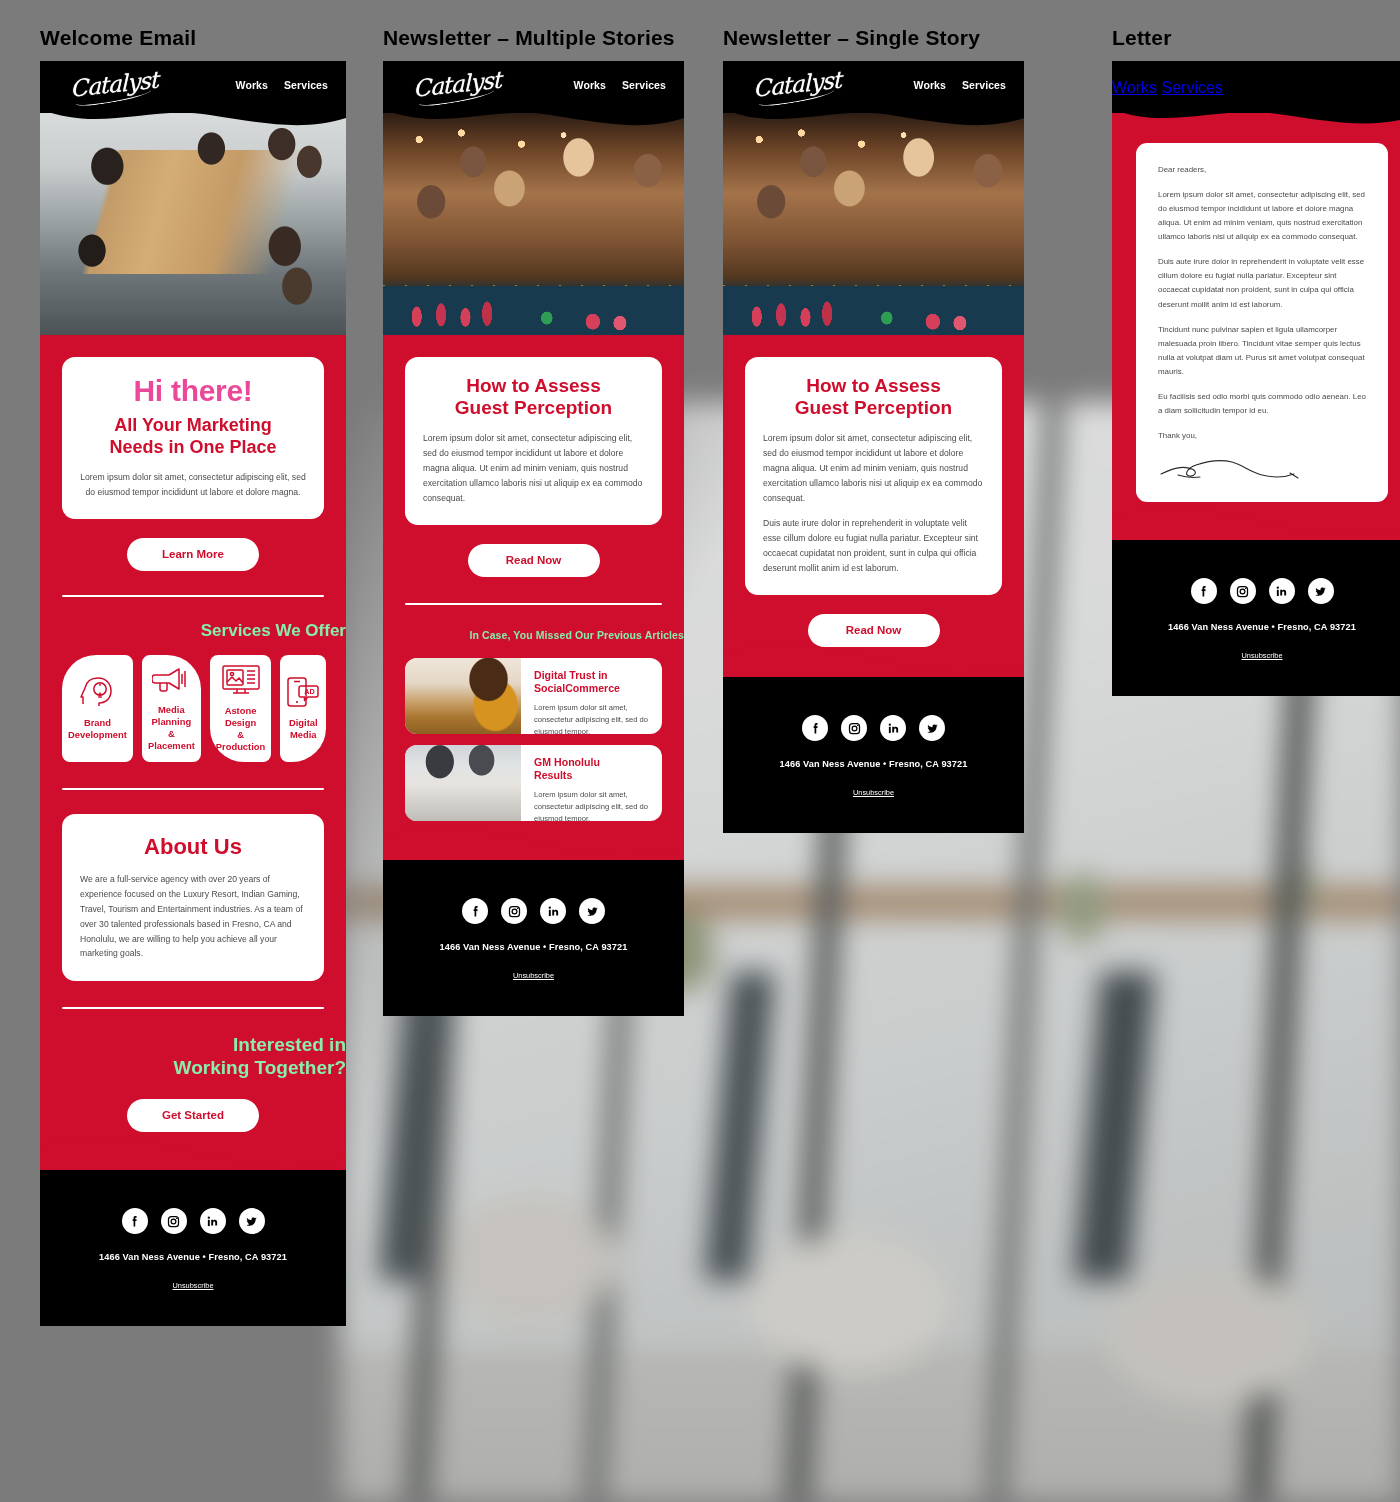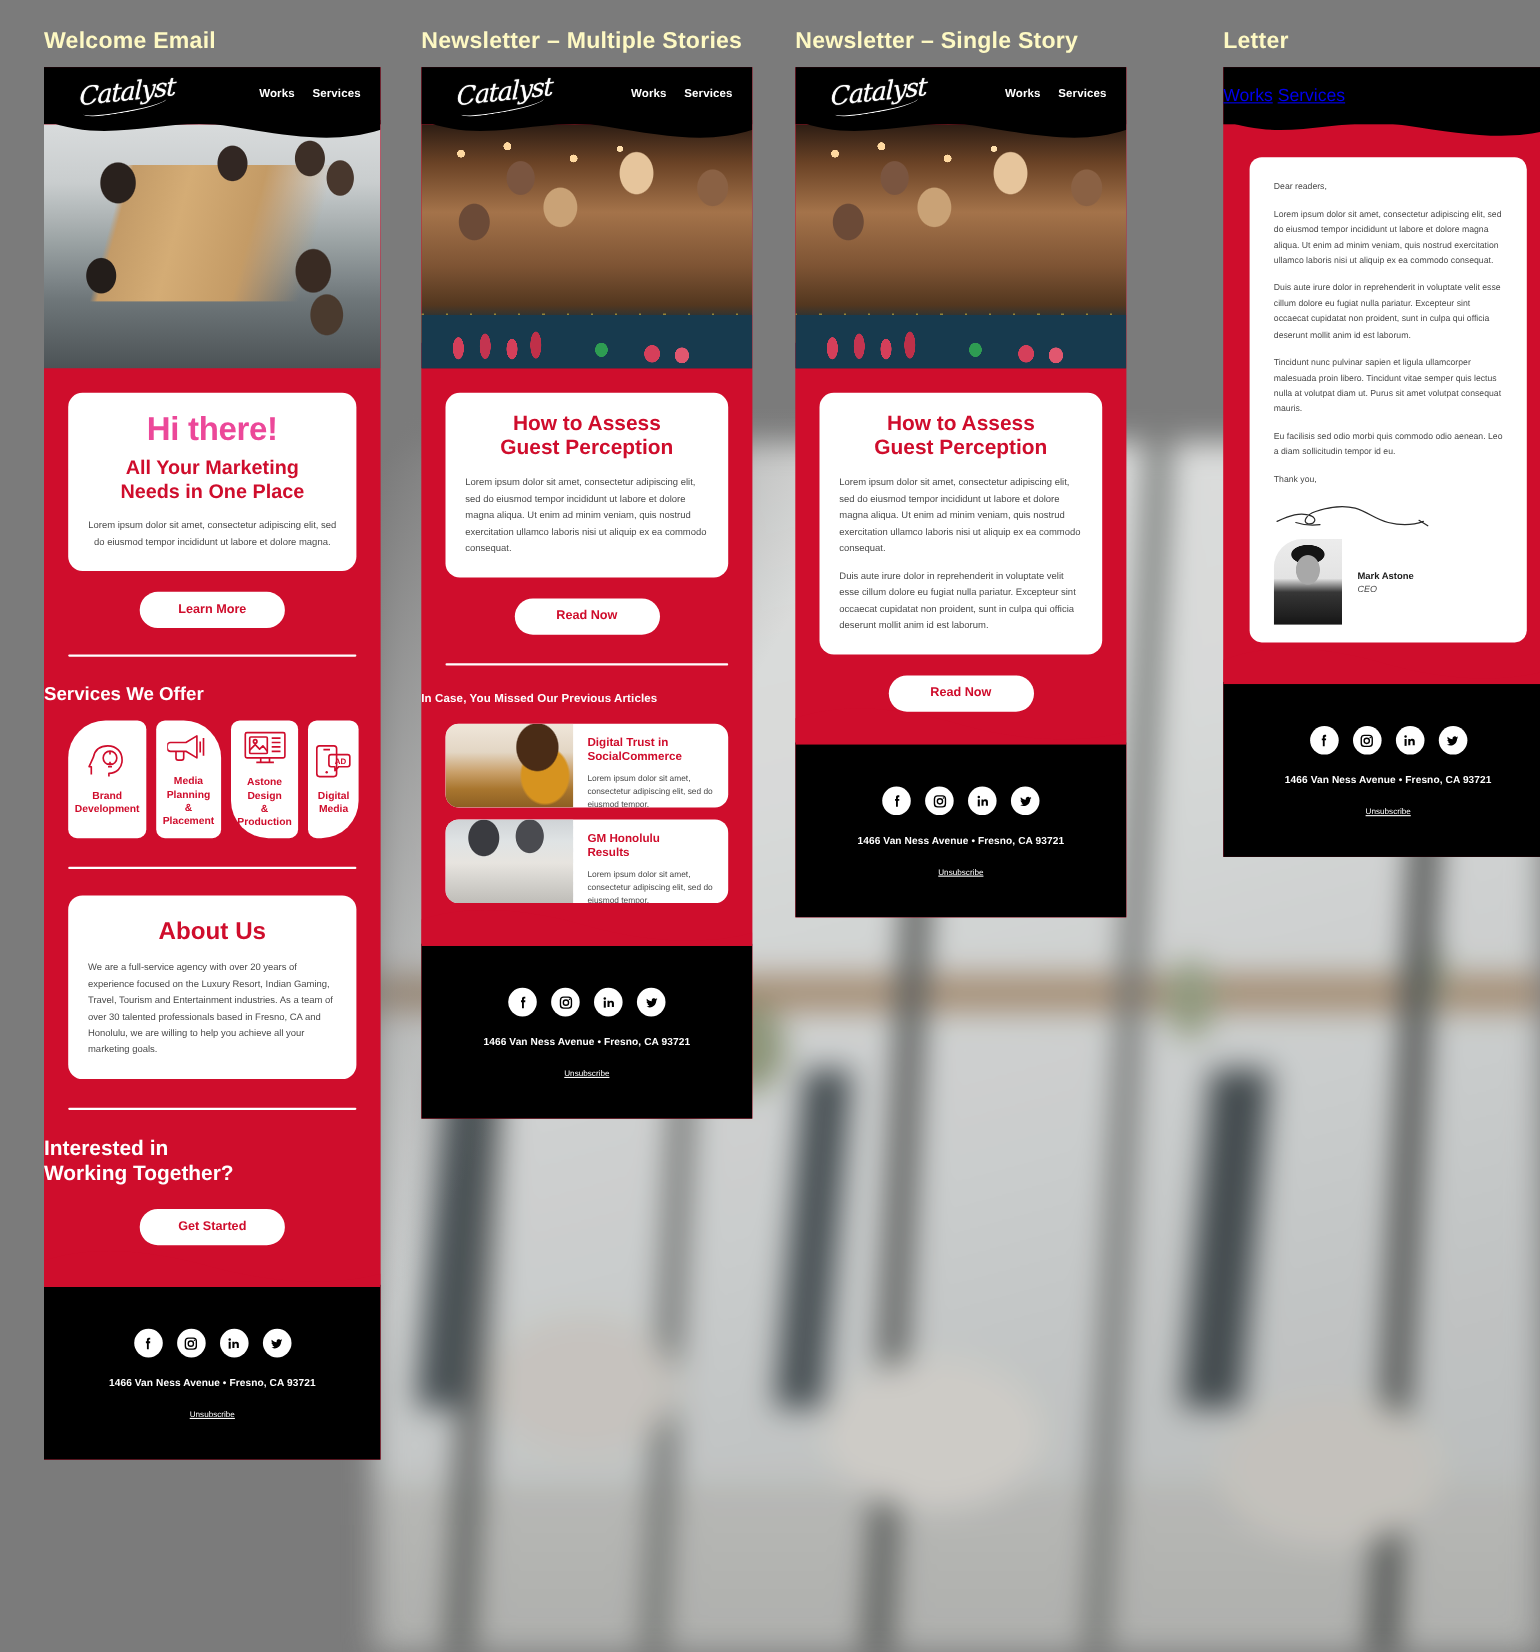--- a/index.html
+++ b/index.html
@@ -49,21 +49,21 @@
   #bg-photo .veil {
     position: absolute; inset: 0;
     background: linear-gradient(120deg, rgba(123,123,123,1) 0%, rgba(123,123,123,1) 26%, rgba(123,123,123,0) 46%);
   }
 
   
   .board { position: relative; z-index: 2; }
 
   .col { position: absolute; }
   .col-title {
-    color: #fef9c3;
+    color: #000000;
     font-size: 21px;
     font-weight: 700;
     letter-spacing: .2px;
     margin-bottom: 11px;
     white-space: nowrap;
   }
 
   .email {
     background: #cf0d2c;
     position: relative;
@@ -225,24 +225,24 @@
   }
 
   .rule {
     height: 2px;
     background: #fff;
     margin: 24px 22px;
     border-radius: 1px;
   }
 
   .section-title {
-    color: #ffffff;
+    color: #86efac;
     font-size: 17px;
     font-weight: 700;
-    text-align: left;
+    text-align: right;
   }
   .section-title.small {
     font-size: 10.5px;
     letter-spacing: .1px;
   }
   .section-title.big2 {
     font-size: 19px;
     line-height: 1.22;
   }
 
@@ -746,27 +746,20 @@
       <p>Thank you,</p>
 
       <div class="sig">
         <svg width="150" height="30" viewBox="0 0 150 30" fill="none" stroke="#2a2a2a" stroke-width="1.1" stroke-linecap="round">
           <path d="M3 18 C14 13 24 9 34 13 C40 15.5 37 21 31 20 C26 19 29 12 38 9 C50 5 62 3 74 6 C85 9 92 16 104 19 C116 22 128 21 136 18"></path>
           <path d="M20 19 c6 2 14 3 22 2"></path>
           <path d="M132 17 l8 5"></path>
         </svg>
       </div>
 
-      <div class="signer">
-        <div class="headshot"></div>
-        <div>
-          <div class="nm">Mark Astone</div>
-          <div class="rl2">CEO</div>
-        </div>
-      </div>
     </div>
 
     <div style="height:36px"></div>
 
     <div class="foot">
       <svg class="wave-red-up" viewBox="0 0 300 34" preserveAspectRatio="none">
         <path d="M0,34 L0,12 C46,-6 100,2 150,16 C200,30 256,34 300,20 L300,34 Z" fill="#cf0d2c"></path>
       </svg>
       <div class="socials">
         <span class="sic">

